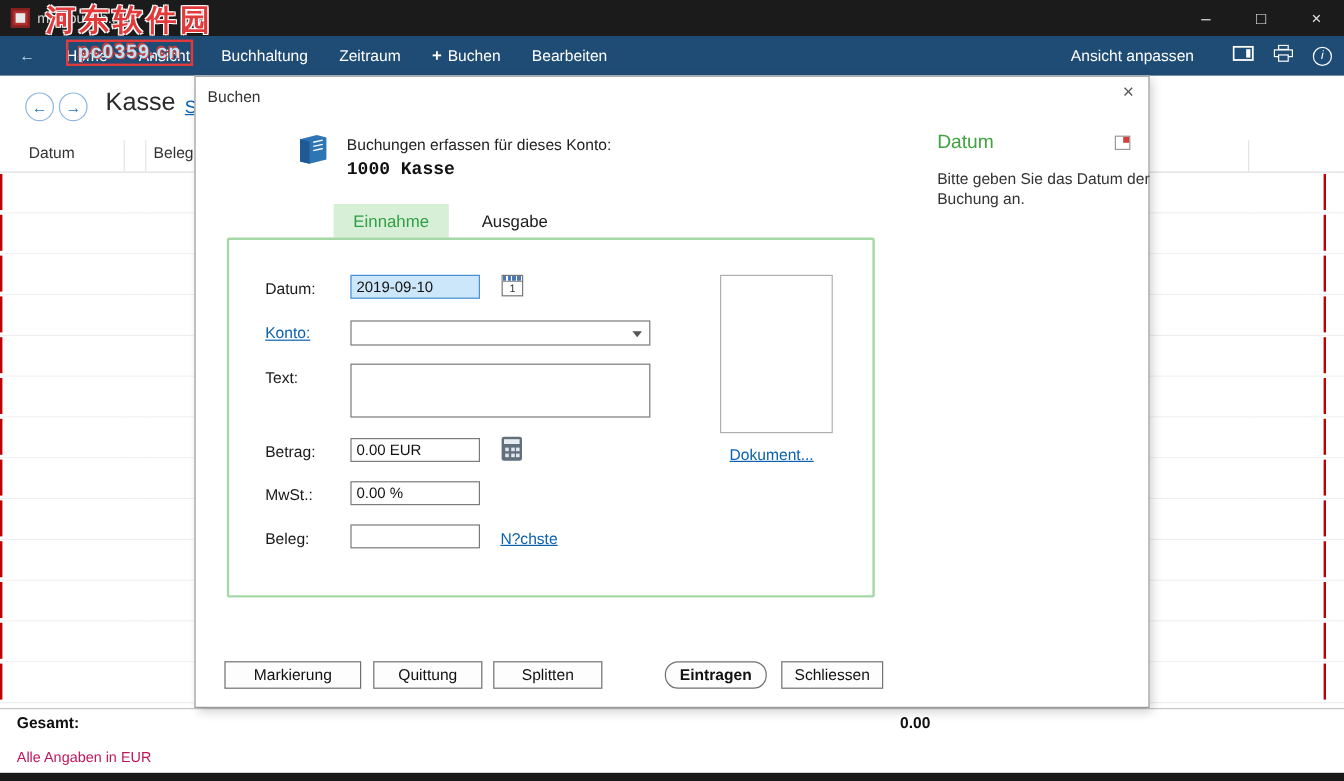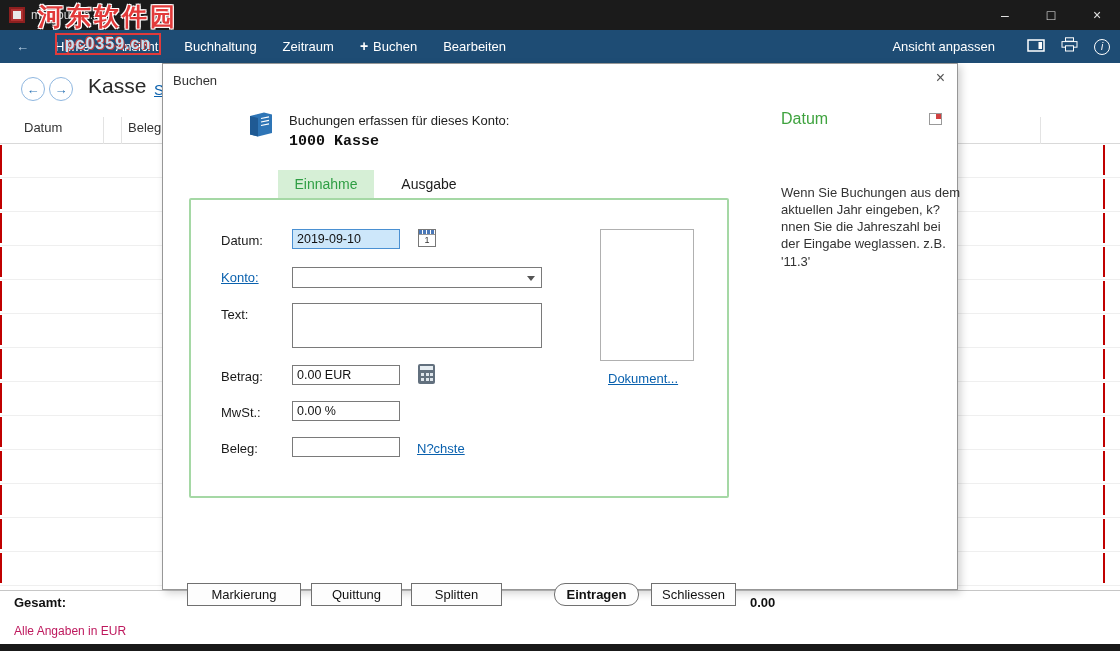--- a/index.html
+++ b/index.html
@@ -111,21 +111,21 @@
 
   #lbl-beleg { left:58px; top:377px; }
   #inp-beleg { left:129px; top:373px; width:108px; }
   #lnk-naechste { left:254px; top:377px; }
 
   .doc-box { position:absolute; left:437px; top:165px; width:94px; height:132px; border:1px solid #b0b0b0; background:#fff; }
   #lnk-dokument { left:445px; top:307px; }
 
   .dlg-btn { position:absolute; top:487px; height:23px; border:1px solid #707070; background:#fdfdfd;
              font-family:"Liberation Sans",sans-serif; font-size:13px; color:#111;
-             display:flex; align-items:center; justify-content:center;margin-top:32px; }
+             display:flex; align-items:center; justify-content:center; }
   #btn-markierung { left:24px;  width:114px; }
   #btn-quittung  { left:148px; width:91px; }
   #btn-splitten  { left:248px; width:91px; }
   #btn-eintragen { left:391px; width:85px; font-weight:bold;border-radius:11px; }
   #btn-schliessen{ left:488px; width:85px; }
 
   
   .help-title { position:absolute; left:618px; top:46px; font-size:16px; color:#3fa33f; }
   .help-icon { position:absolute; left:766px; top:49px; width:13px; height:12px; border:1px solid #999; background:#fff; }
   .help-icon::after { content:""; position:absolute; right:0; top:0; width:5px; height:5px; background:#d14040; }
@@ -264,16 +264,16 @@
     <div class="f-link" id="lnk-dokument">Dokument...</div>
 
     <button class="dlg-btn" id="btn-markierung">Markierung</button>
     <button class="dlg-btn" id="btn-quittung">Quittung</button>
     <button class="dlg-btn" id="btn-splitten">Splitten</button>
     <button class="dlg-btn" id="btn-eintragen">Eintragen</button>
     <button class="dlg-btn" id="btn-schliessen">Schliessen</button>
 
     <div class="help-title">Datum</div>
     <div class="help-icon"></div>
-    <div class="help-p" id="help-p2">Wenn Sie Buchungen aus dem aktuellen Jahr eingeben, k?nnen Sie die Jahreszahl bei der Eingabe weglassen. z.B. '11.3'</div>
+    <div class="help-p" id="help-p1">Bitte geben Sie das Datum der Buchung an.</div>
   </div>
 
 </div>
 
 </body></html>

